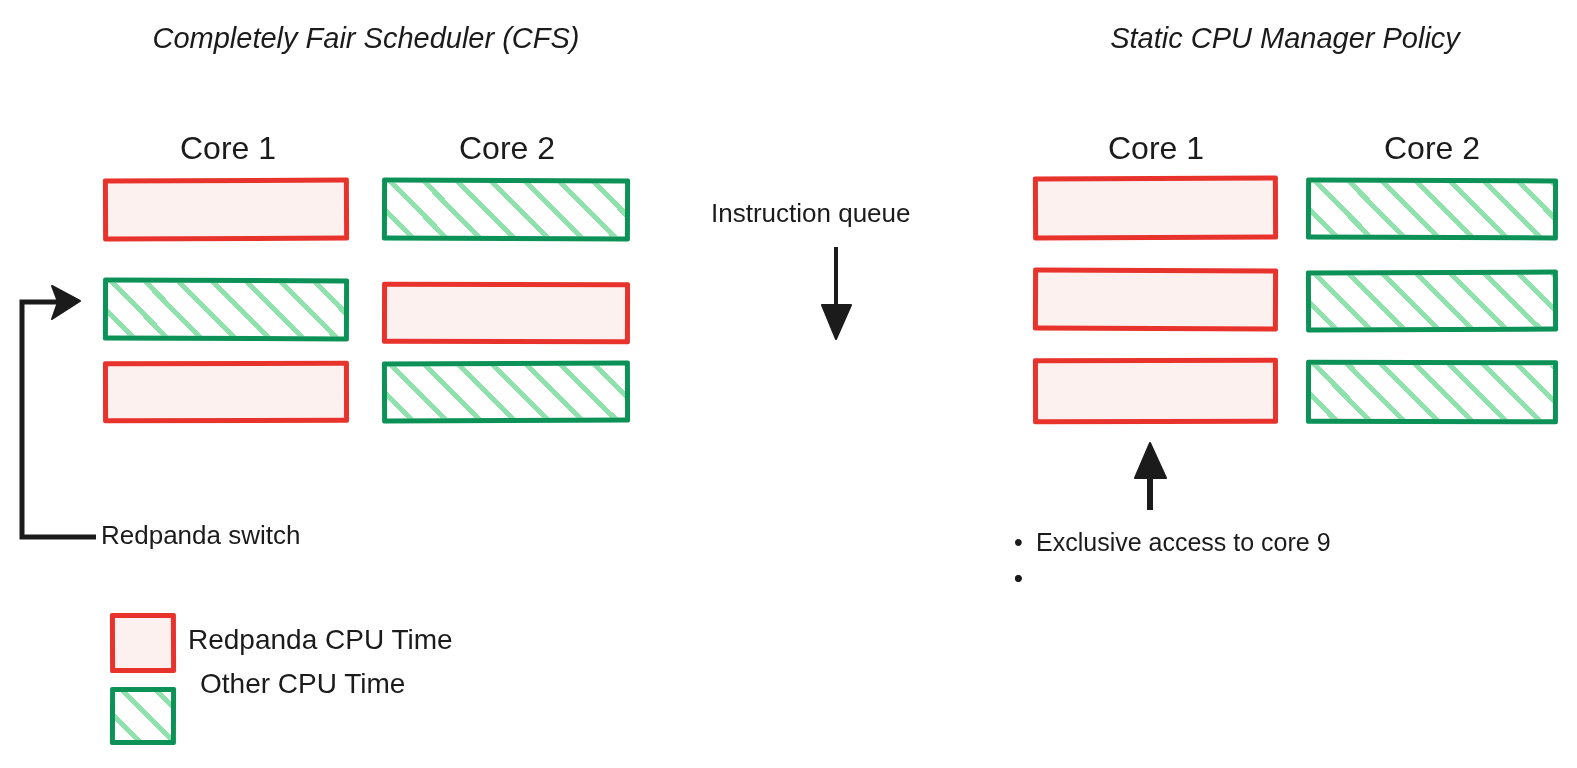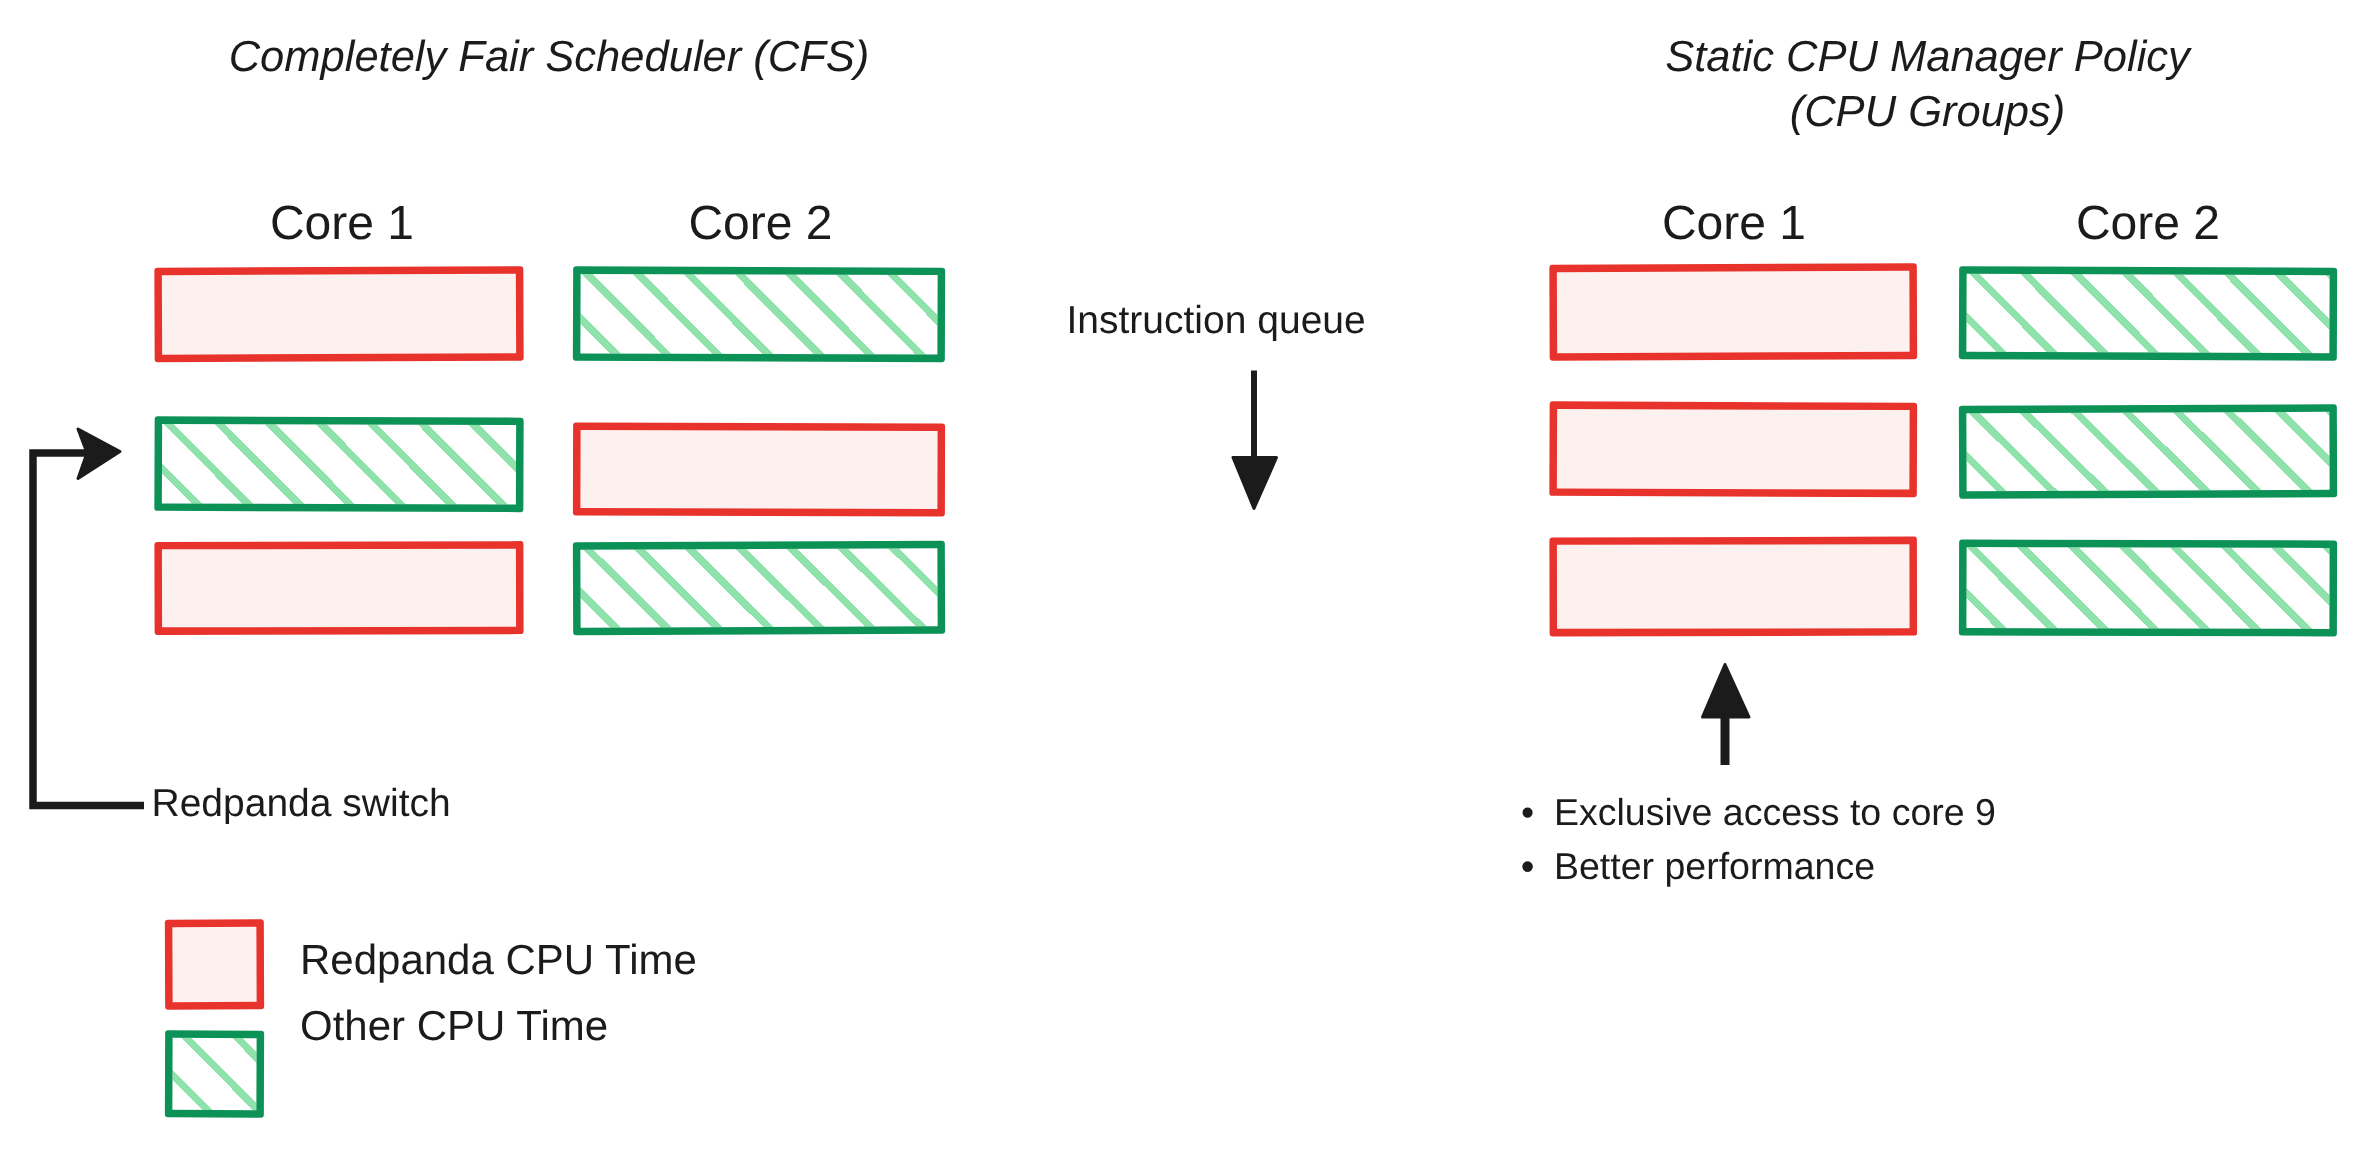--- a/index.html
+++ b/index.html
@@ -148,21 +148,20 @@
 
   <div class="block other sk2" style="left:382px; top:178px; width:248px; height:63px;"></div>
   <div class="block redpanda sk4" style="left:382px; top:282px; width:248px; height:62px;"></div>
   <div class="block other sk1" style="left:382px; top:361px; width:248px; height:62px;"></div>
 
   <div class="txt plain-label" style="left:101px; top:520px;">Redpanda switch</div>
 
   <div class="txt plain-label" style="left:711px; top:198px;">Instruction queue</div>
 
   <div class="txt panel-title" style="left:1040px; top:20px; width:490px;">Static CPU Manager Policy</div>
-  <div class="txt panel-title" style="left:1040px; top:57px; width:490px;">(CPU Groups)</div>
 
   <div class="txt core-label" style="left:1033px; top:133px; width:246px;">Core 1</div>
   <div class="txt core-label" style="left:1306px; top:133px; width:252px;">Core 2</div>
 
   <div class="block redpanda sk1" style="left:1033px; top:176px; width:245px; height:64px;"></div>
   <div class="block redpanda sk2" style="left:1033px; top:268px; width:245px; height:63px;"></div>
   <div class="block redpanda sk3" style="left:1033px; top:358px; width:245px; height:66px;"></div>
 
   <div class="block other sk2" style="left:1306px; top:178px; width:252px; height:62px;"></div>
   <div class="block other sk1" style="left:1306px; top:270px; width:252px; height:62px;"></div>
@@ -171,26 +170,25 @@
   <ul class="bullets" style="left:1008px; top:524px; width:430px;">
     <li class="bullet-line">
       <span class="dot">•</span>
       <span>Exclusive access to core 9</span>
     </li>
     <li class="bullet-line">
       <span class="dot">•</span>
     </li>
     <li class="bullet-line">
       <span class="dot">•</span>
-      <span>Better performance</span>
     </li>
   </ul>
 
   <div class="legend-swatch redpanda sk1" style="left:110px; top:613px; width:66px; height:60px;"></div>
-  <div class="txt legend-label" style="left:200px; top:624px;">Redpanda CPU Time</div>
+  <div class="txt legend-label" style="left:188px; top:624px;">Redpanda CPU Time</div>
 
   <div class="legend-swatch other sk2" style="left:110px; top:687px; width:66px; height:58px;"></div>
   <div class="txt legend-label" style="left:200px; top:668px;">Other CPU Time</div>
 
   <svg class="overlay" viewBox="0 0 1577 768">
 
     <g>
       <path d="M 96 537 L 22 537 L 22 302 L 60 302" fill="none" stroke="#1b1b1b" stroke-width="5" stroke-linecap="butt" stroke-linejoin="miter"></path>
       <path d="M 52 286 L 80 301 L 52 319 L 58 302 Z" fill="#1b1b1b" stroke="#1b1b1b" stroke-width="2" stroke-linejoin="round"></path>
     </g>

